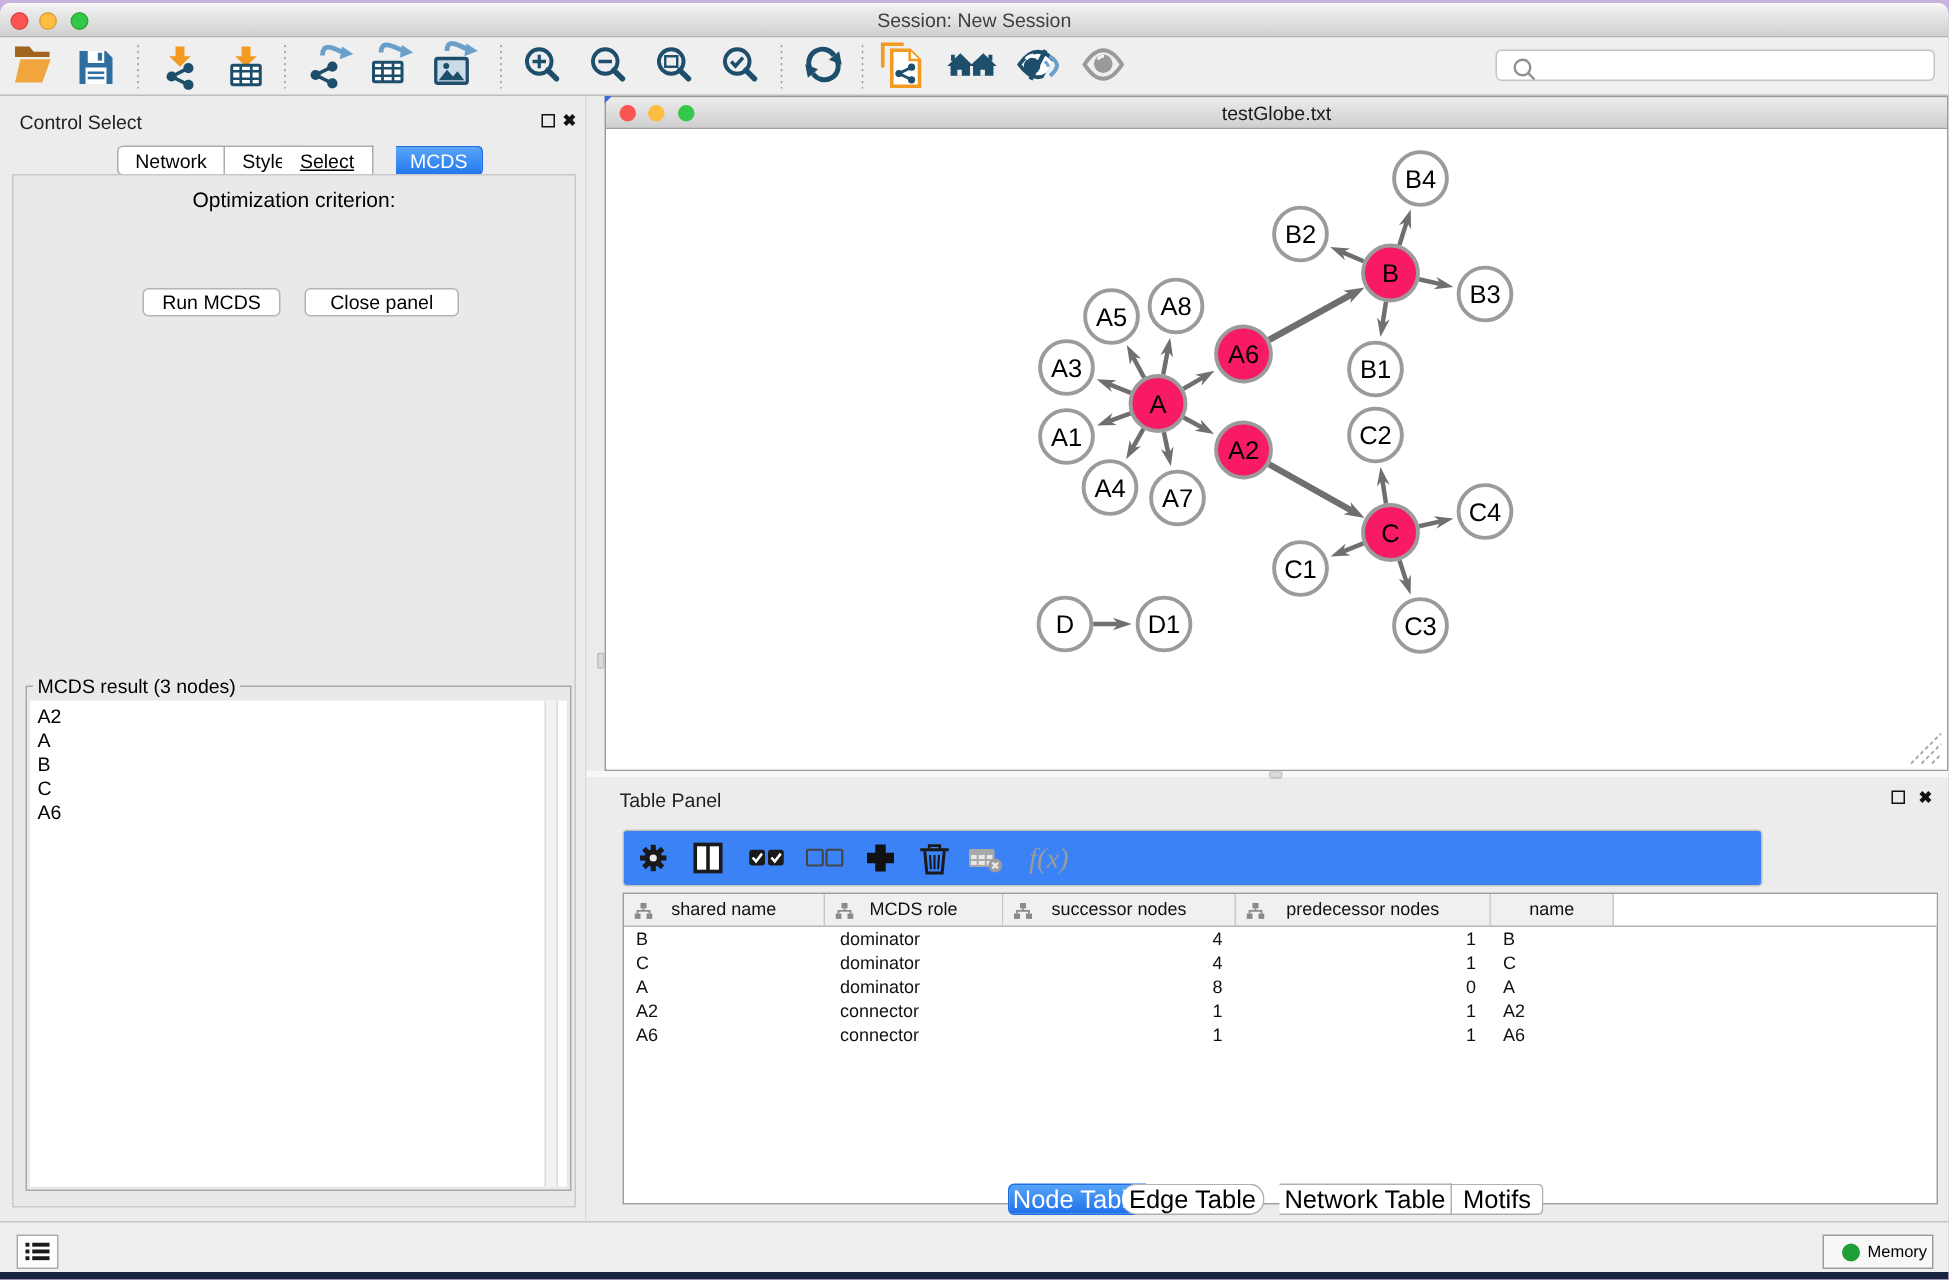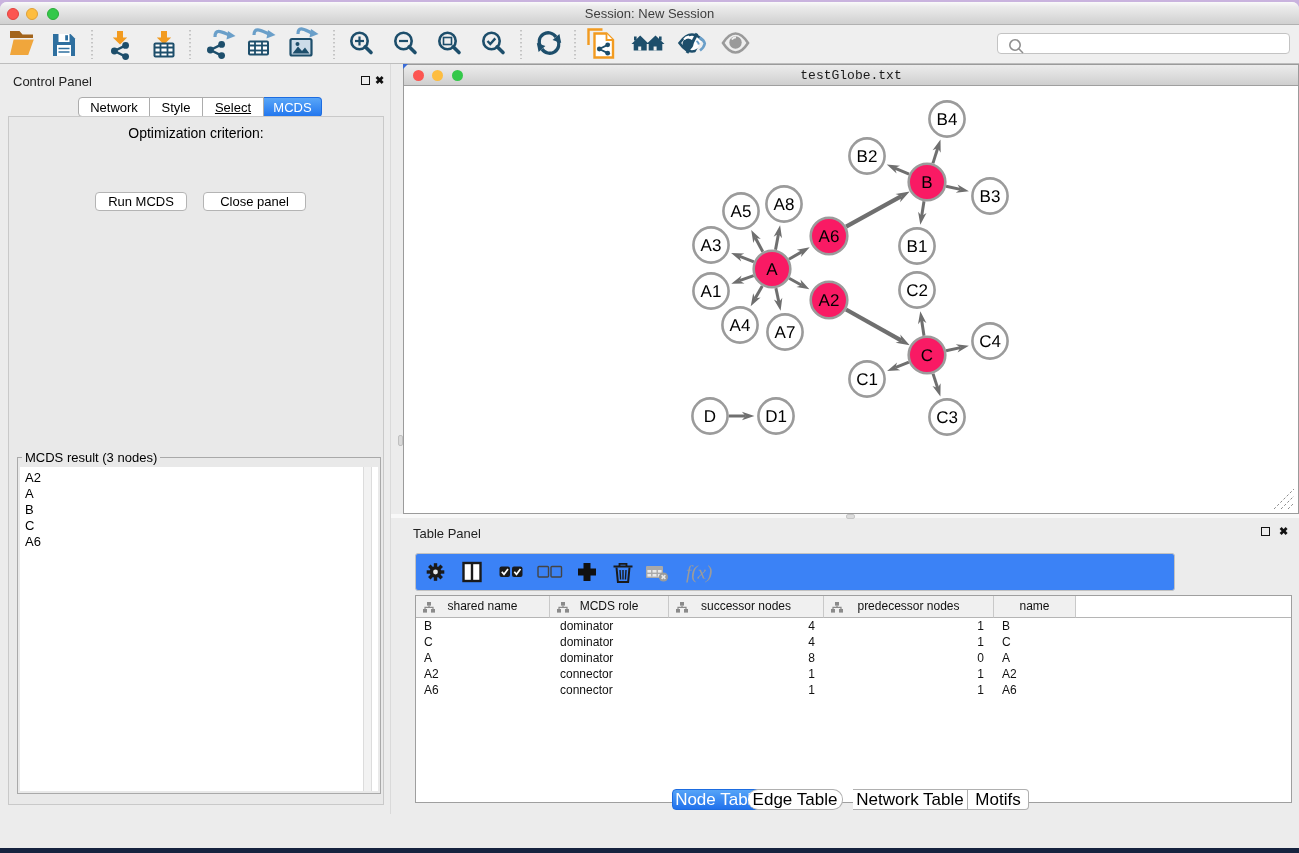--- a/index.html
+++ b/index.html
@@ -30,21 +30,21 @@
 #combo .cap { position:absolute; right:-1px; top:-1px; width:22px; height:21px; border-radius:4px; background:linear-gradient(#5ba7f9,#1267e8); }
 .btn { position:absolute; top:75px; height:19px; background:#fff; border:1px solid #b4b4b4; border-radius:4px; font-size:13px; text-align:center; line-height:17px; color:#000; }
 #fieldset { position:absolute; left:8px; top:340px; width:364px; height:337px; border:1px solid #a9a9a9; }
 #fieldset .legend { position:absolute; left:4px; top:-8px; background:#e9e9e9; padding:0 3px; font-size:13px; color:#000; }
 #listbox { position:absolute; left:2px; top:9px; width:358px; height:324px; background:#fff; font-size:13px; color:#000; padding-top:3px; }
 #listbox .sb { position:absolute; right:6px; top:0; width:9px; height:100%; background:#f2f2f2; border-left:1px solid #dcdcdc; border-right:1px solid #dcdcdc; }
 #listbox div.it { padding-left:5px; height:16px; line-height:15px; }
 
 #net { position:absolute; left:403px; top:62px; width:896px; height:450px; border:1px solid #9b9b9b; background:#fff; }
 #net-tb { position:absolute; left:0; top:0; width:100%; height:21px; background:linear-gradient(#ececec,#cfcfcf); border-bottom:1px solid #9f9f9f; }
-#net-tb .title { position:absolute; width:100%; text-align:center; top:3px; font-size:13px; color:#1a1a1a;font-family:Liberation Mono, monospace; }
+#net-tb .title { position:absolute; width:100%; text-align:center; top:3px; font-size:13px; color:#1a1a1a; }
 .tl2 { position:absolute; width:11px; height:11px; border-radius:50%; top:4.5px; }
 #canvas { position:absolute; left:1px; top:21px; width:893px; height:427px; background:#fff; }
 
 #tp { position:absolute; left:391px; top:512px; width:908px; height:300px; background:#ececec; }
 #tp .hdr { position:absolute; left:22px; top:12px; font-size:13px; color:#222; }
 #tp-toolbar { position:absolute; left:24px; top:39px; width:760px; height:38px; background:#3b82f6; border:1px solid #c2c2c2; border-radius:3px; }
 #tp-table { position:absolute; left:24px; top:81px; width:877px; height:208px; background:#fff; border:1px solid #9f9f9f; }
 #thead { position:absolute; left:0; top:0; height:22px; width:875px; }
 .hc { position:absolute; top:0; height:22px; background:#f0f0f0; border-right:1px solid #c9c9c9; border-bottom:1px solid #b5b5b5; font-size:12px; color:#111; text-align:center; line-height:21px; }
 .hc svg { position:absolute; left:7px; top:6px; }
@@ -189,27 +189,27 @@
         </g>
       </svg>
       <div id="searchbox">
         <svg width="22" height="22" style="position:absolute;left:9px;top:3px" xmlns="http://www.w3.org/2000/svg">
           <circle cx="8" cy="8" r="5.2" stroke="#8f8f8f" stroke-width="1.6" fill="none"></circle>
           <line x1="11.8" y1="11.8" x2="16" y2="16" stroke="#8f8f8f" stroke-width="1.6"></line>
         </svg>
       </div>
     </div>
   <div id="cp">
-    <div class="hdr">Control Panel</div>
+    <div class="hdr">Control Select</div>
     <div class="minbox" style="left:361px; top:12px;"></div>
     <div class="xicon" style="left:375px; top:10px;">✖</div>
     <div id="cp-tabs">
       <div class="tab" style="left:0; width:72px; border-radius:4px 0 0 4px;">Network</div>
       <div class="tab" style="left:72px; width:53px; border-left:none;">Style</div>
-      <div class="tab" style="left:125px; width:61px; border-left:none;text-decoration:underline;">Select</div>
+      <div class="tab" style="left:110px; width:61px; border-left:none;text-decoration:underline;">Select</div>
       <div class="tab sel" style="left:186px; width:58px; border-left:none; border-radius:0 4px 4px 0;">MCDS</div>
     </div>
     <div id="cp-inner">
       <div id="opt-label">Optimization criterion:</div>
       <div class="btn" style="left:86px; width:92px;">Run MCDS</div>
       <div class="btn" style="left:194px; width:103px;">Close panel</div>
       <div id="fieldset">
         <div class="legend">MCDS result (3 nodes)</div>
         <div id="listbox">
           <div class="sb"></div>
@@ -451,13 +451,31 @@
       <div class="btab" style="left:181px; width:115px; border-left:none;">Network Table</div>
       <div class="btab" style="left:296px; width:61px; border-left:none; border-radius:0 4px 4px 0;">Motifs</div>
     </div>
   </div>
   <div style="position:absolute;left:398px;top:433px;width:5px;height:11px;background:#d9d9d9;border:1px solid #c0c0c0;border-radius:2px;"></div>
     <div style="position:absolute;left:391px;top:512px;width:908px;height:4px;background:#f8f8f8;"></div>
     <div style="position:absolute;left:846px;top:512px;width:9px;height:5px;background:#dcdcdc;border:1px solid #c6c6c6;border-radius:2px;"></div>
     <svg style="position:absolute;left:403px;top:62px" width="5" height="5" xmlns="http://www.w3.org/2000/svg">
       <path d="M0 0 h5 L0 5 z" fill="#3a6cd8"></path>
     </svg>
+  <div id="statusbar">
+    <div id="listbtn">
+        <svg width="26" height="21" style="position:absolute;left:0;top:0" xmlns="http://www.w3.org/2000/svg">
+          <g fill="#1a1a1a">
+            <rect x="5" y="4.5" width="2.6" height="2.6"></rect>
+            <rect x="9.5" y="4.5" width="11.5" height="2.6"></rect>
+            <rect x="5" y="9" width="2.6" height="2.6"></rect>
+            <rect x="9.5" y="9" width="11.5" height="2.6"></rect>
+            <rect x="5" y="13.5" width="2.6" height="2.6"></rect>
+            <rect x="9.5" y="13.5" width="11.5" height="2.6"></rect>
+          </g>
+        </svg>
+      </div>
+    <div id="membtn">
+        <div class="dot"></div>
+        <div class="t">Memory</div>
+      </div>
+  </div>
 </div>
 
 </body></html>

